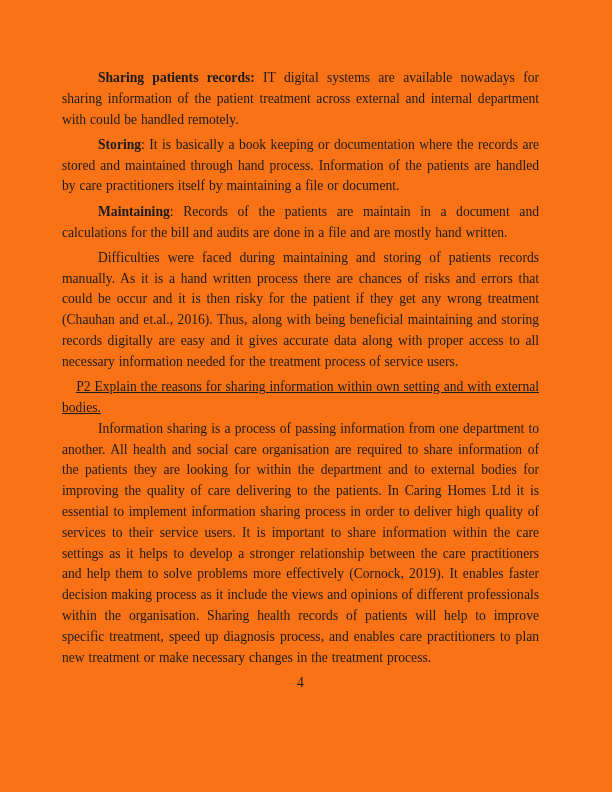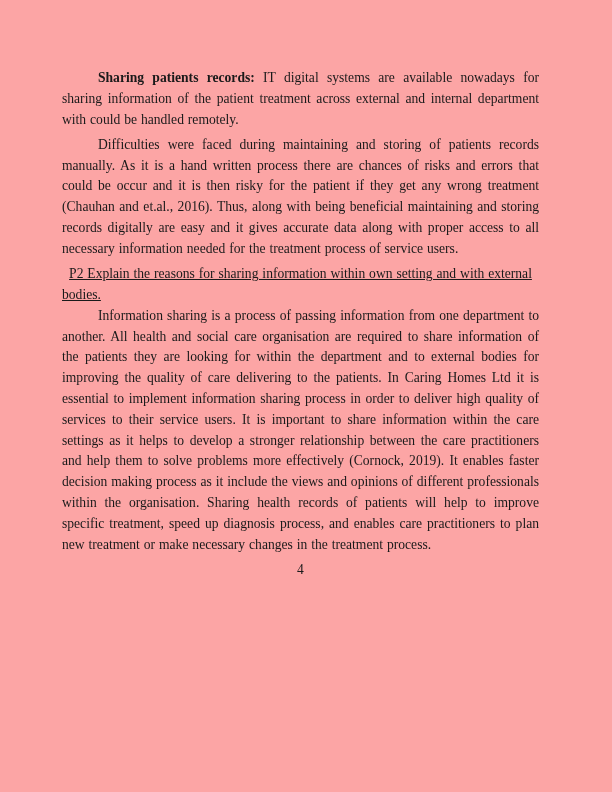--- a/index.html
+++ b/index.html
@@ -5,40 +5,40 @@
     html, body {
       margin: 0;
       padding: 0;
       background: #ffffff;
     }
     .page {
       position: relative;
       box-sizing: border-box;
       width: 612px;
       height: 792px;
-      background: #fca5a5;
+      background: #f97316;
       padding: 68px 73px 0 62px;
       font-family: "Liberation Serif", "DejaVu Serif", serif;
       font-size: 13.6px;
       line-height: 20.8px;
       color: #1a1a1a;
       overflow: hidden;
     }
     p.para {
       margin: 0 0 4.5px 0;
       text-align: justify;
       text-align-last: left;
       word-spacing: 0.5px;
     }
     p.indent {
       text-indent: 36px;
     }
     p.heading {
       margin-bottom: 0;
-      text-align: center;
+      text-align: right;
       text-indent: 0;
     }
     .bold {
       font-weight: bold;
     }
     .underline {
       text-decoration: underline;
     }
     .page-number {
       margin-top: 4px;
@@ -46,21 +46,23 @@
     }
   </style>
 </head>
 <body>
 
 <div class="page">
 
   <p class="para indent"><span class="bold">Sharing patients records:</span><span> IT digital systems are available nowadays for sharing information of the patient treatment across external and internal department with could be handled remotely.</span></p>
 
 
+  <p class="para indent"><span class="bold">Storing</span><span>: It is basically a book keeping or documentation where the records are stored and maintained through hand process. Information of the patients are handled by care practitioners itself by maintaining a file or document.</span></p>
 
+  <p class="para indent"><span class="bold">Maintaining</span><span>: Records of the patients are maintain in a document and calculations for the bill and audits are done in a file and are mostly hand written.</span></p>
 
 
   <p class="para indent"><span>Difficulties were faced during maintaining and storing of patients records manually. As it is a hand written process there are chances of risks and errors that could be occur and it is then risky for the patient if they get any wrong treatment (Chauhan and et.al., 2016). Thus, along with being beneficial maintaining and storing records digitally are easy and it gives accurate data along with proper access to all necessary information needed for the treatment process of service users.</span></p>
 
   <p class="para heading"><span class="underline">P2 Explain the reasons for sharing information within own setting and with external bodies.</span></p>
 
   <p class="para indent"><span>Information sharing is a process of passing information from one department to another. All health and social care organisation are required to share information of the patients they are looking for within the department and to external bodies for improving the quality of care delivering to the patients. In Caring Homes Ltd it is essential to implement information sharing process in order to deliver high quality of services to their service users. It is important to share information within the care settings as it helps to develop a stronger relationship between the care practitioners and help them to solve problems more effectively (Cornock, 2019).  It enables faster decision making process as it include the views and opinions of different professionals within the organisation. Sharing health records of patients will help to improve specific treatment, speed up diagnosis process, and enables care practitioners to plan new treatment or make necessary changes in the treatment process.</span></p>
 
   <div class="page-number">4</div>
 

